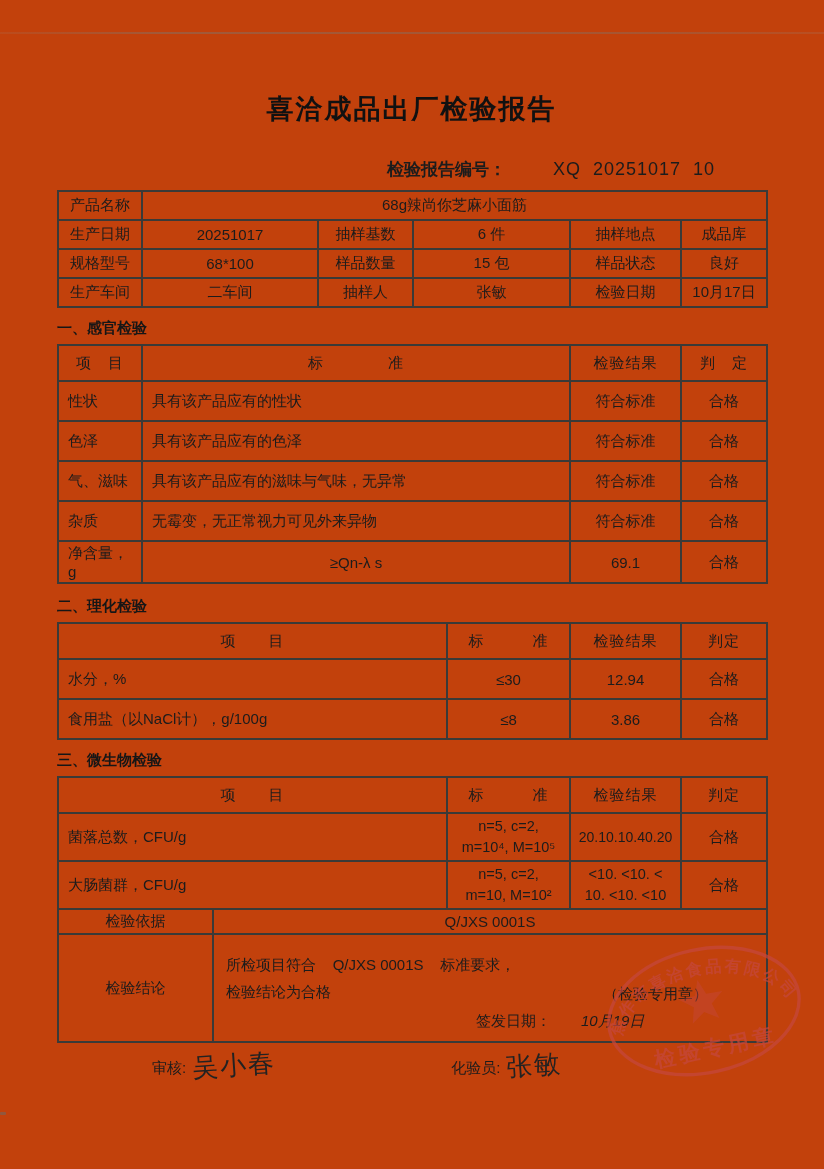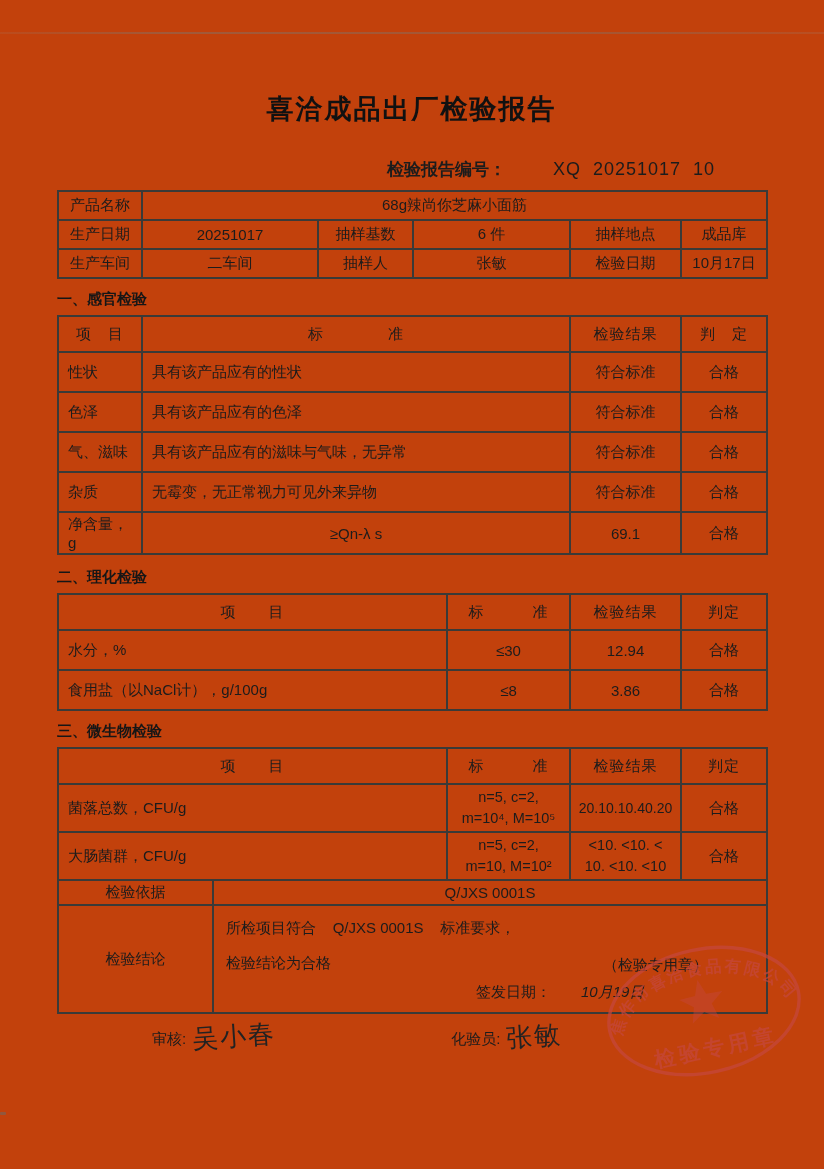--- a/index.html
+++ b/index.html
@@ -71,21 +71,21 @@
   .t-bottom tr.basis{height:24px;}
   .t-bottom tr.concl{height:106px;}
   .hdr td{letter-spacing:1px;}
   .two-line{font-size:14.5px;line-height:1.45;}
   .res-sm{font-size:14px;letter-spacing:0;padding:1px 2px;}
   .concl-cell{padding:0;vertical-align:top;}
   .concl-inner{
     position:relative;width:100%;height:106px;
     font-size:15px;
   }
-  .concl-l1{position:absolute;left:12px;top:13px;white-space:pre;}
+  .concl-l1{position:absolute;left:12px;top:21px;white-space:pre;}
   .concl-l2{position:absolute;left:12px;top:48px;}
   .concl-seal{position:absolute;right:58px;top:50px;}
   .concl-issue{position:absolute;left:262px;bottom:10px;display:flex;}
   .concl-issue .iv{margin-left:30px;font-style:italic;}
   .signatures{
     margin-top:16px;display:flex;align-items:flex-start;
     font-size:15px;
   }
   .sig-review{margin-left:95px;display:flex;align-items:flex-start;}
   .sig-tester{margin-left:175px;display:flex;align-items:flex-start;}
@@ -129,20 +129,28 @@
         <td>产品名称</td>
         <td colspan="5">68g辣尚你芝麻小面筋</td>
       </tr>
       <tr>
         <td>生产日期</td>
         <td>20251017</td>
         <td>抽样基数</td>
         <td>6 件</td>
         <td>抽样地点</td>
         <td>成品库</td>
+      </tr>
+      <tr>
+        <td>规格型号</td>
+        <td>68*100</td>
+        <td>样品数量</td>
+        <td>15 包</td>
+        <td>样品状态</td>
+        <td>良好</td>
       </tr>
       <tr>
         <td>生产车间</td>
         <td>二车间</td>
         <td>抽样人</td>
         <td>张敏</td>
         <td>检验日期</td>
         <td>10月17日</td>
       </tr>
     </tbody>

